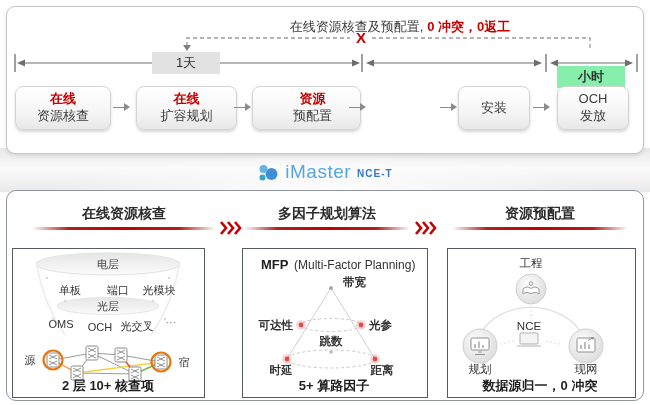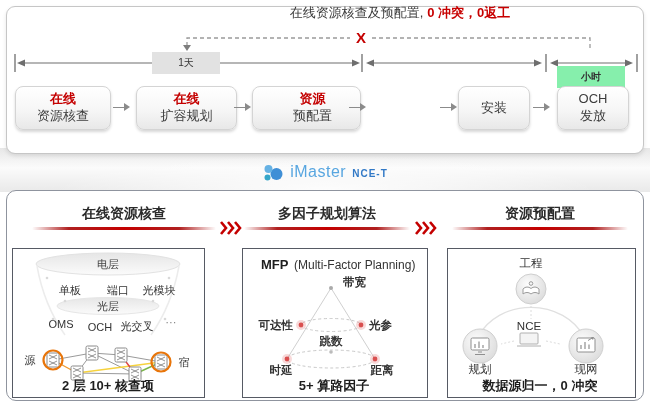--- a/index.html
+++ b/index.html
@@ -6,31 +6,31 @@
   .stage{position:relative;width:650px;height:405px;background:#fff;overflow:hidden;
          font-family:"Liberation Sans","DejaVu Sans",sans-serif;color:#333;}
 
   
   .brand-band{position:absolute;left:0;top:148px;width:650px;height:44px;
     background:linear-gradient(180deg,#e7e7e7 0%,#fbfbfb 45%,#e9e9e9 100%);}
   .brand-band::before{content:"";position:absolute;inset:0;
     background:radial-gradient(ellipse 60% 120% at 50% 100%,rgba(255,255,255,.95) 0%,rgba(255,255,255,0) 70%);}
   .brand-logo{position:absolute;left:0;top:158px;width:650px;height:28px;display:flex;
     align-items:center;justify-content:center;gap:6px;z-index:3;}
-  .brand-name{font-size:16px;color:#58a6e0;letter-spacing:.5px;}
+  .brand-name{font-size:19px;color:#58a6e0;letter-spacing:.5px;}
   .brand-product{font-size:10px;font-weight:bold;color:#3279c6;letter-spacing:1px;margin-top:3px;}
 
   
   .top-box{position:absolute;left:6px;top:6px;width:636px;height:146px;background:#fff;
     border:1px solid #c6c6c6;border-radius:9px;box-shadow:0 2px 4px rgba(0,0,0,.10);z-index:1;}
   .linework{position:absolute;left:0;top:0;width:650px;height:152px;z-index:2;pointer-events:none;}
-  .annotation{position:absolute;left:245px;top:4px;width:310px;text-align:center;font-size:13px;z-index:3;white-space:nowrap;}
+  .annotation{position:absolute;left:245px;top:18px;width:310px;text-align:center;font-size:13px;z-index:3;white-space:nowrap;}
   .annotation .pre{color:#3a3a3a;margin-right:4px;}
   .annotation .hot{color:#c80000;font-weight:bold;}
-  .chip{position:absolute;height:22px;line-height:22px;text-align:center;font-size:10px;z-index:3;color:#333;}
+  .chip{position:absolute;height:22px;line-height:22px;text-align:center;font-size:13px;z-index:3;color:#333;}
   .chip-day{left:152px;top:52px;width:68px;background:#e2e2e2;}
   .chip-hour{left:557px;top:66px;width:68px;background:#86efac;font-weight:bold;}
 
   .step{position:absolute;top:86px;height:42px;border:1px solid #d4d4d4;border-radius:8px;
     background:linear-gradient(180deg,#ffffff 0%,#f6f6f6 55%,#e8e8e8 100%);
     box-shadow:0 2px 3px rgba(0,0,0,.16);display:flex;flex-direction:column;align-items:center;
     justify-content:center;line-height:1.3;font-size:13px;z-index:3;}
   .step .l1{color:#3d3d3d;}
   .step.accent .l1{color:#c40000;font-weight:bold;}
   .step .l2{color:#3d3d3d;}

